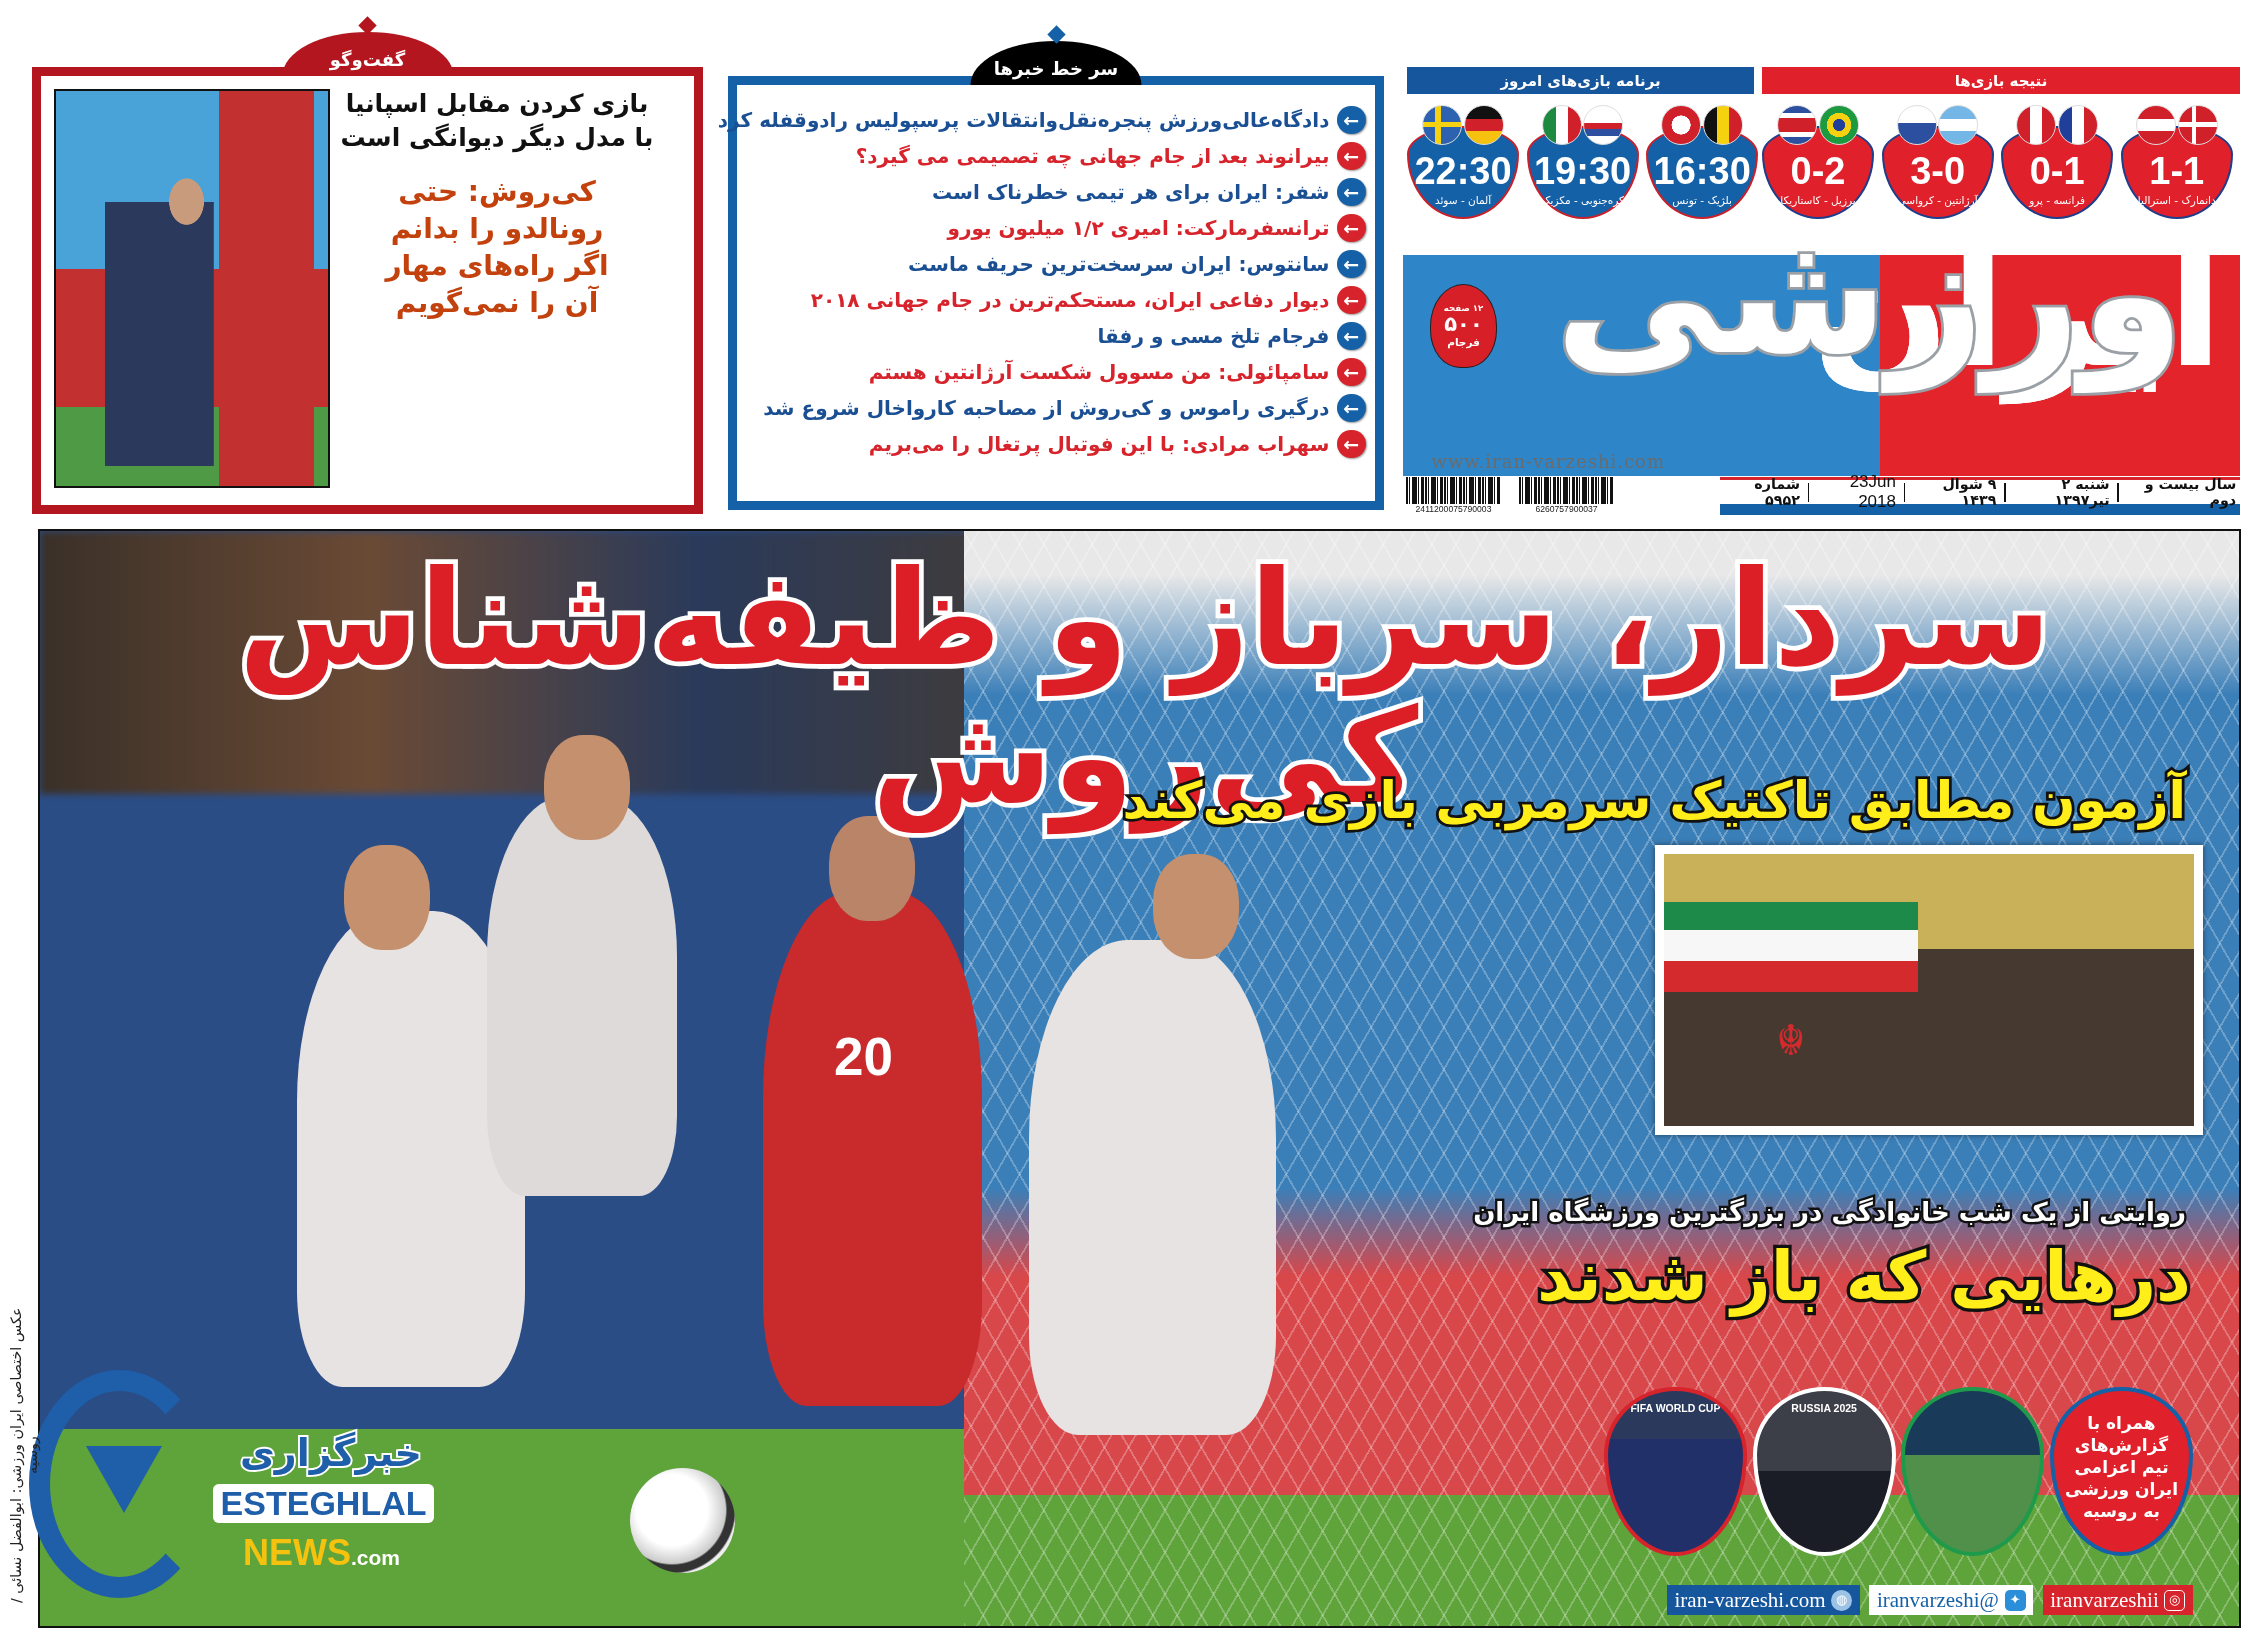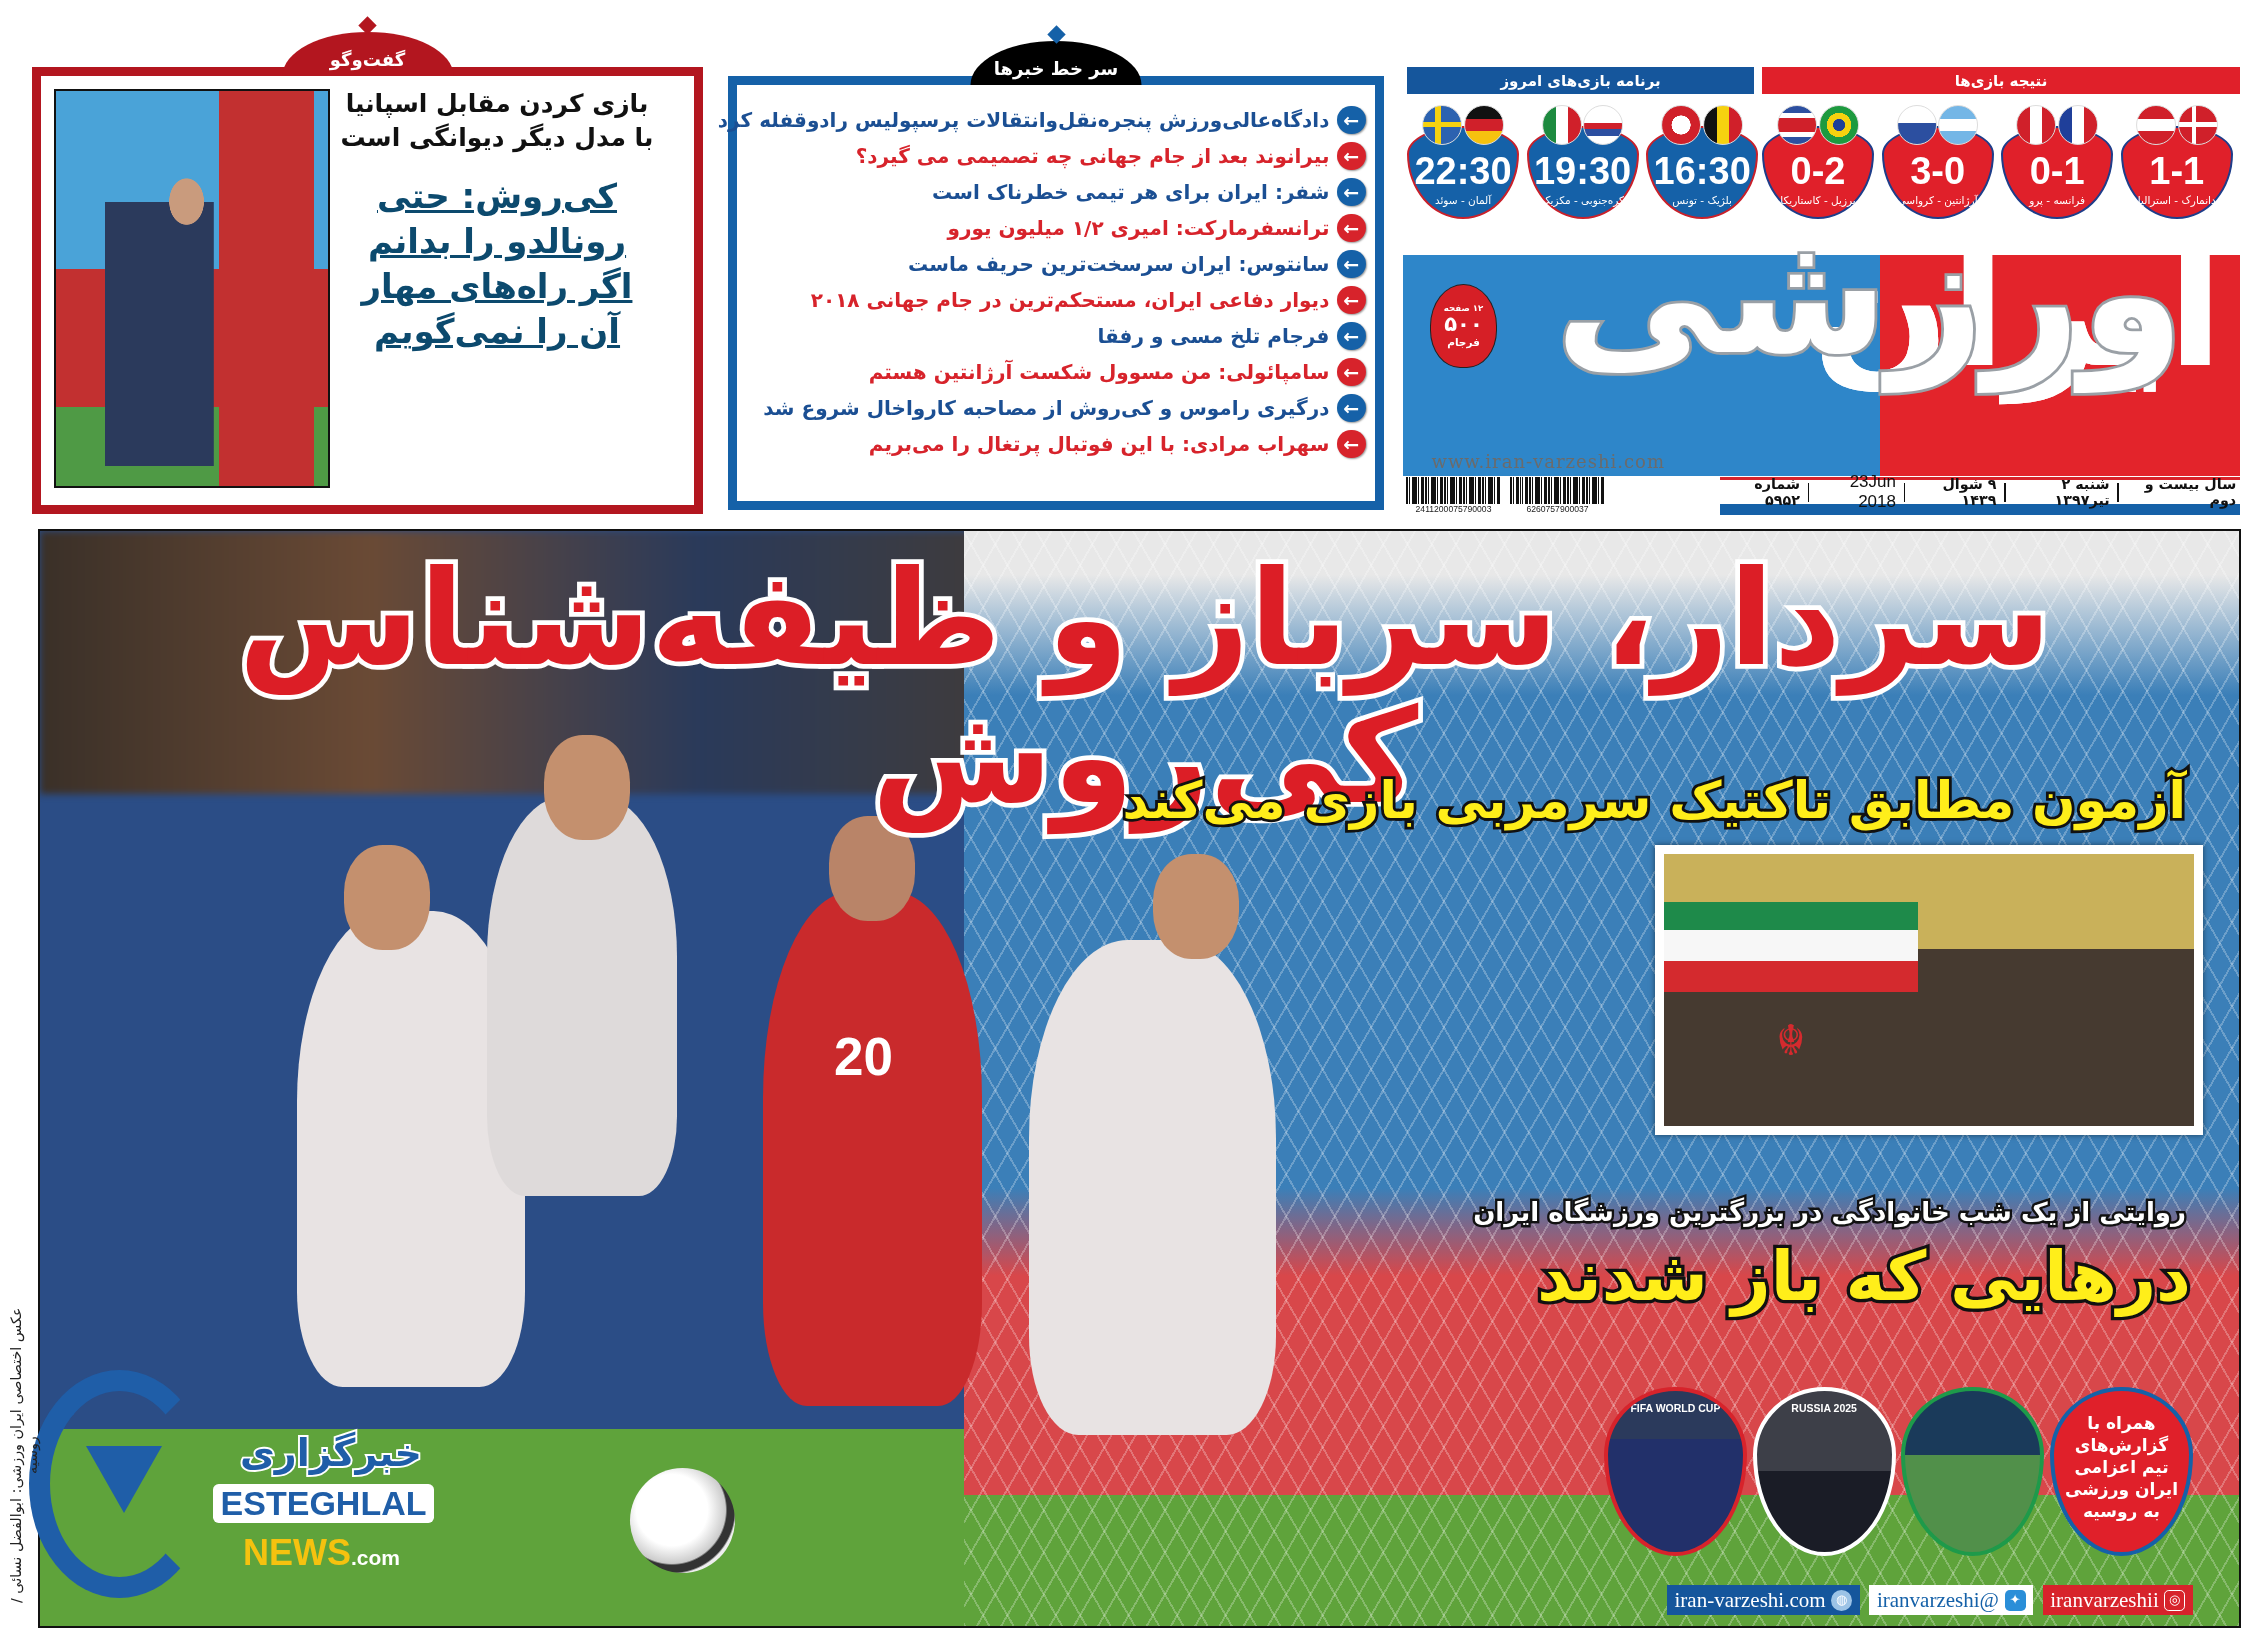--- a/index.html
+++ b/index.html
@@ -30,21 +30,21 @@
     background:
       radial-gradient(ellipse 28.5px 38px at 48% 28%, #c99b7d 60%, transparent 62%),
       linear-gradient(180deg, transparent 0 28%, #2b3a5c 28% 95%, transparent 95%) 30% 0 / 40% 100% no-repeat,
       linear-gradient(90deg, transparent 60%, #c23030 60% 95%, transparent 95%),
       linear-gradient(180deg, #4aa3d8 0 45%, #c23030 45% 80%, #4f9a45 80% 100%);
   }
   .interview-text {
     position: absolute; right: 21px; top: 0; width: 352px; direction: rtl; text-align: center;
   }
   .interview-sub { font-size: 25px; font-weight: bold; color: #111; line-height: 1.35; margin-top: 11.4px; }
-  .interview-main { font-size: 34px; font-weight: bold; color: #0c4a6e; line-height: 1.32; margin-top: 19px; text-decoration: underline; }
+  .interview-main { font-size: 28px; font-weight: bold; color: #c2410c; line-height: 1.32; margin-top: 19px; }
 
   
   .headlines {
     position: absolute; left: 728px; top: 76px; width: 656px; height: 434px;
     border: 9.5px solid #1561a8; background: #fff; padding: 17px 9.5px 7.6px 9.5px;
   }
   .headlines ul { list-style: none; direction: rtl; }
   .headlines li {
     display: flex; align-items: center; gap: 7.6px; height: 36px;
     font-size: 20px; font-weight: bold; white-space: nowrap;
@@ -111,21 +111,21 @@
   }
 
   
   .infostrip {
     position: absolute; left: 1720px; top: 477px; width: 520px; height: 38px;
     border-top: 3.8px solid #d7232b; border-bottom: 11.4px solid #1561a8;
     direction: rtl; display: flex; align-items: center; gap: 7.6px;
     font-size: 14.3px; font-weight: bold; color: #111; padding: 0 3.8px;
   }
   .infostrip .sep { width: 1.9px; height: 19px; background: #111; }
-  .barcodes { position: absolute; left: 1406px; top: 477px; display: flex; gap: 9px; }
+  .barcodes { position: absolute; left: 1406px; top: 477px; display: flex; gap: 18px; }
   .barcode {
     width: 95px; height: 38px; display: flex; flex-direction: column; align-items: center;
   }
   .barcode .bars {
     width: 100%; height: 27px;
     background: repeating-linear-gradient(90deg, #111 0 1.9px, #fff 1.9px 2.9px, #111 2.9px 3.8px, #fff 3.8px 5.7px, #111 5.7px 8.6px, #fff 8.6px 9.5px);
   }
   .barcode .num { font-size: 8.6px; font-family: "Liberation Sans", sans-serif; color: #222; }
 
   

